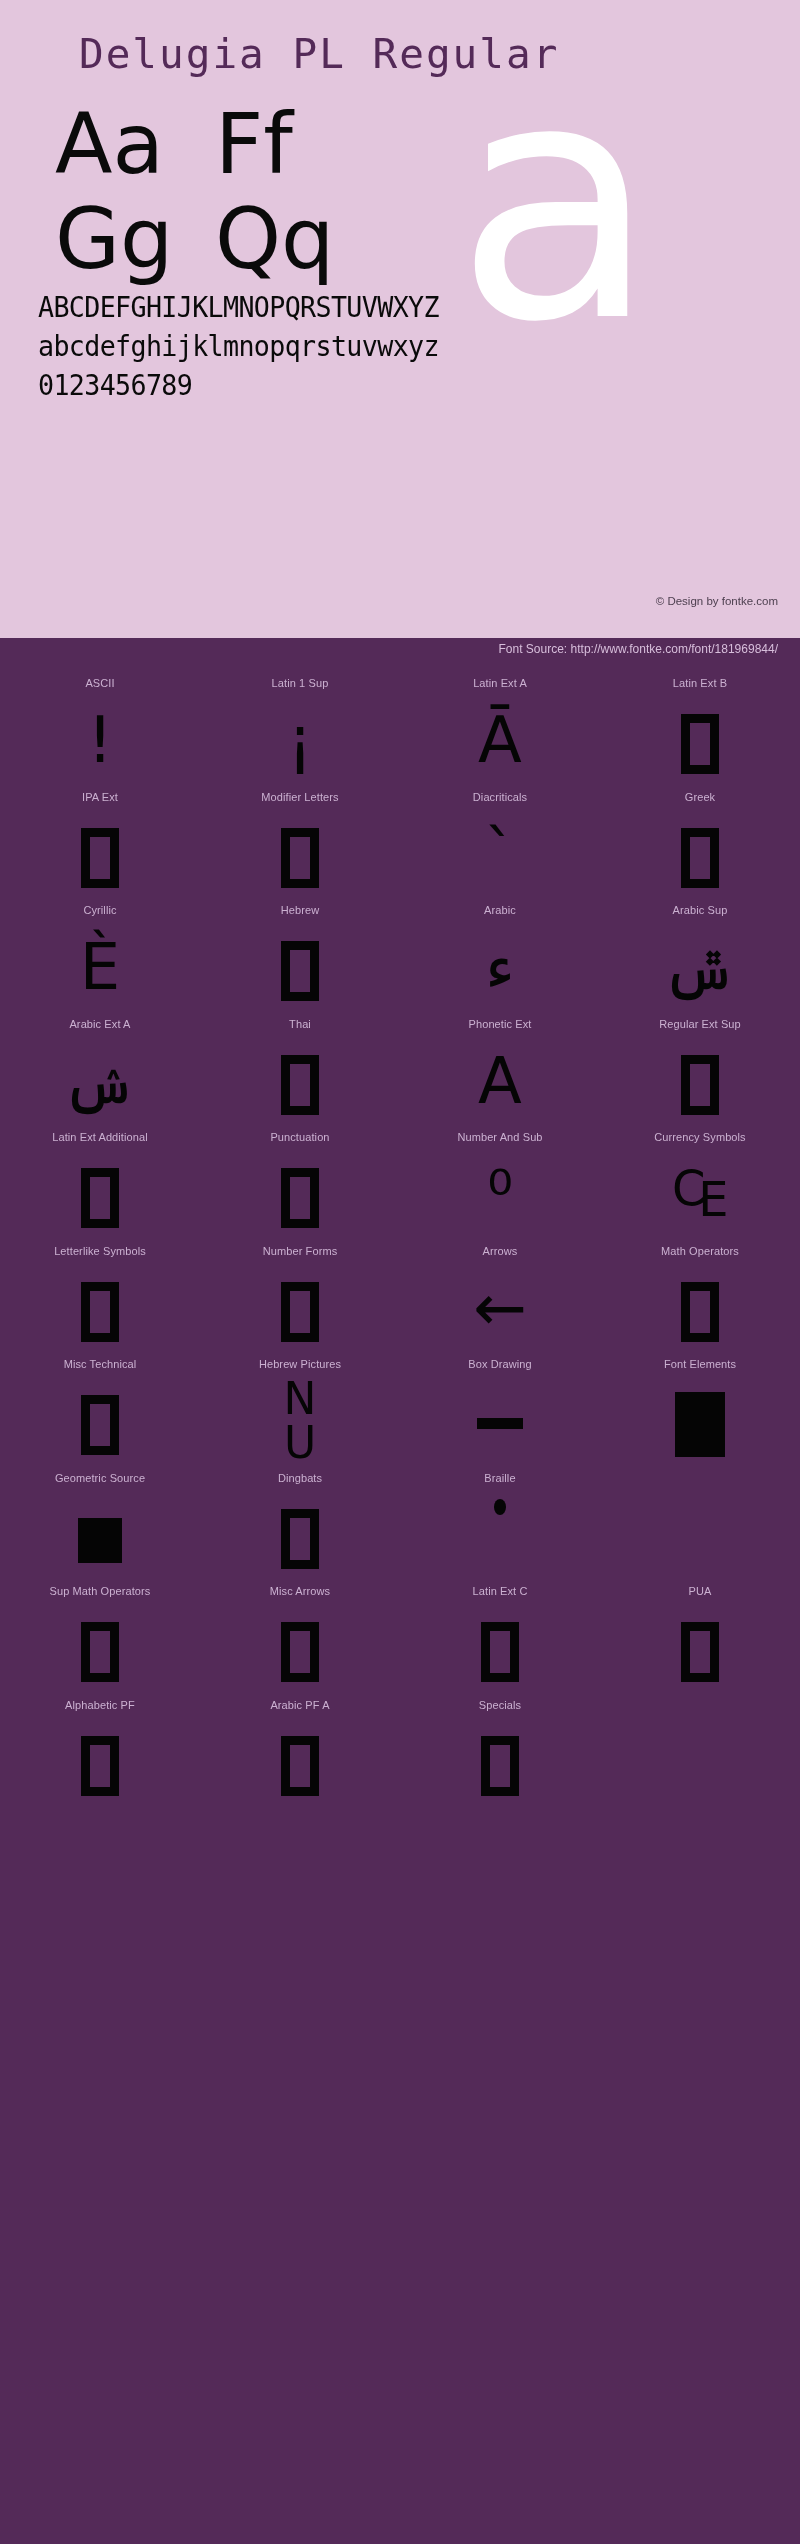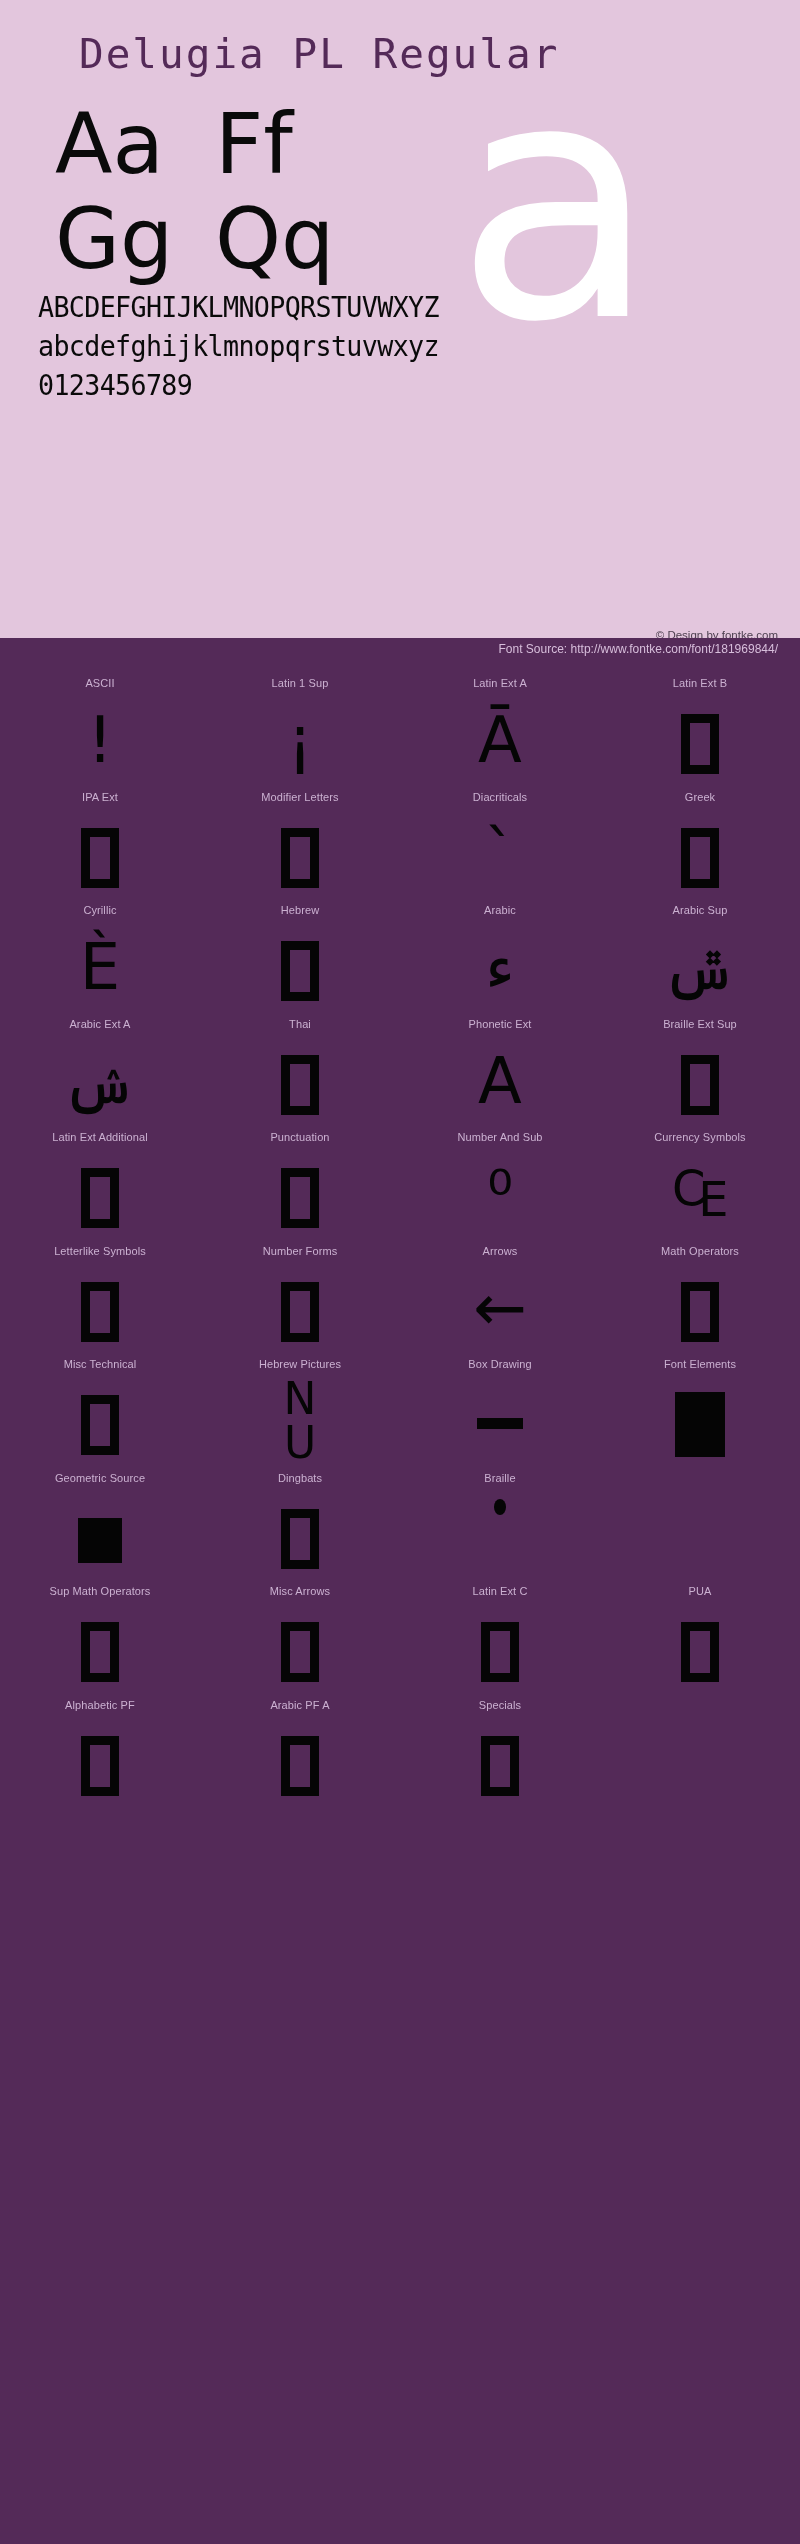--- a/index.html
+++ b/index.html
@@ -86,21 +86,21 @@
     color: #0a0a0a;
     white-space: nowrap;
     font-stretch: condensed;
     transform: scaleX(0.92);
     transform-origin: left center;
   }
 
   #copyright {
     position: absolute;
     right: 22px;
-    top: 629px;
+    top: 595px;
     font-size: 11.5px;
     color: #4e4050;
     white-space: nowrap;
   }
 
   
   #source-bar {
     position: absolute;
     left: 0;
     top: 638px;
@@ -293,21 +293,21 @@
       </div>
       <div class="block-cell">
         <div class="block-label">Thai</div>
         <div class="block-glyph"><span class="tofu"></span></div>
       </div>
       <div class="block-cell">
         <div class="block-label">Phonetic Ext</div>
         <div class="block-glyph">A</div>
       </div>
       <div class="block-cell">
-        <div class="block-label">Braille Ext Sup</div>
+        <div class="block-label">Regular Ext Sup</div>
         <div class="block-glyph"><span class="tofu"></span></div>
       </div>
     </div>
     <div class="block-row">
       <div class="block-cell">
         <div class="block-label">Latin Ext Additional</div>
         <div class="block-glyph"><span class="tofu"></span></div>
       </div>
       <div class="block-cell">
         <div class="block-label">Punctuation</div>

